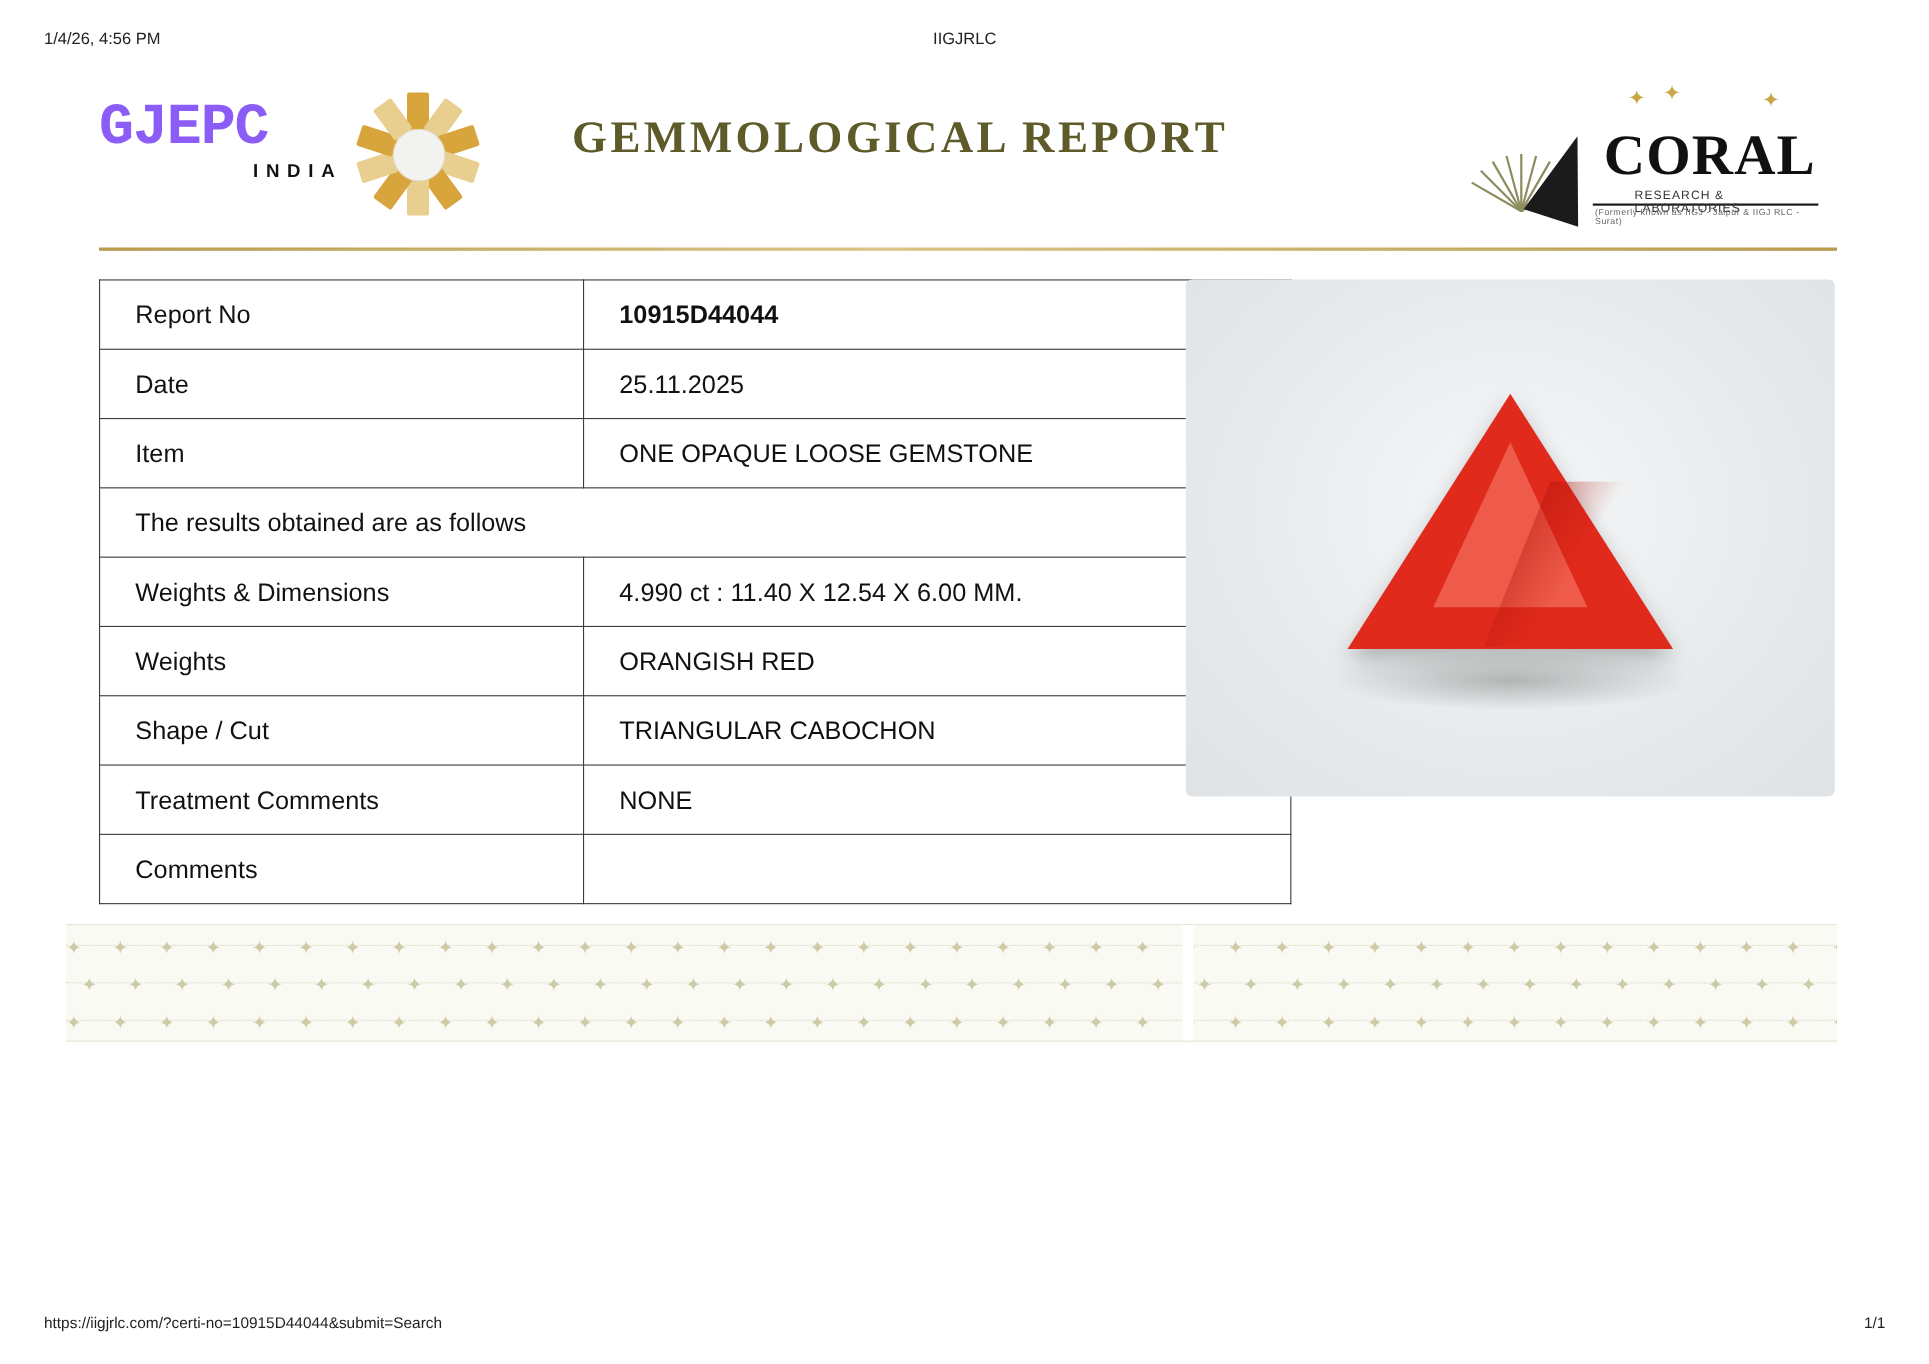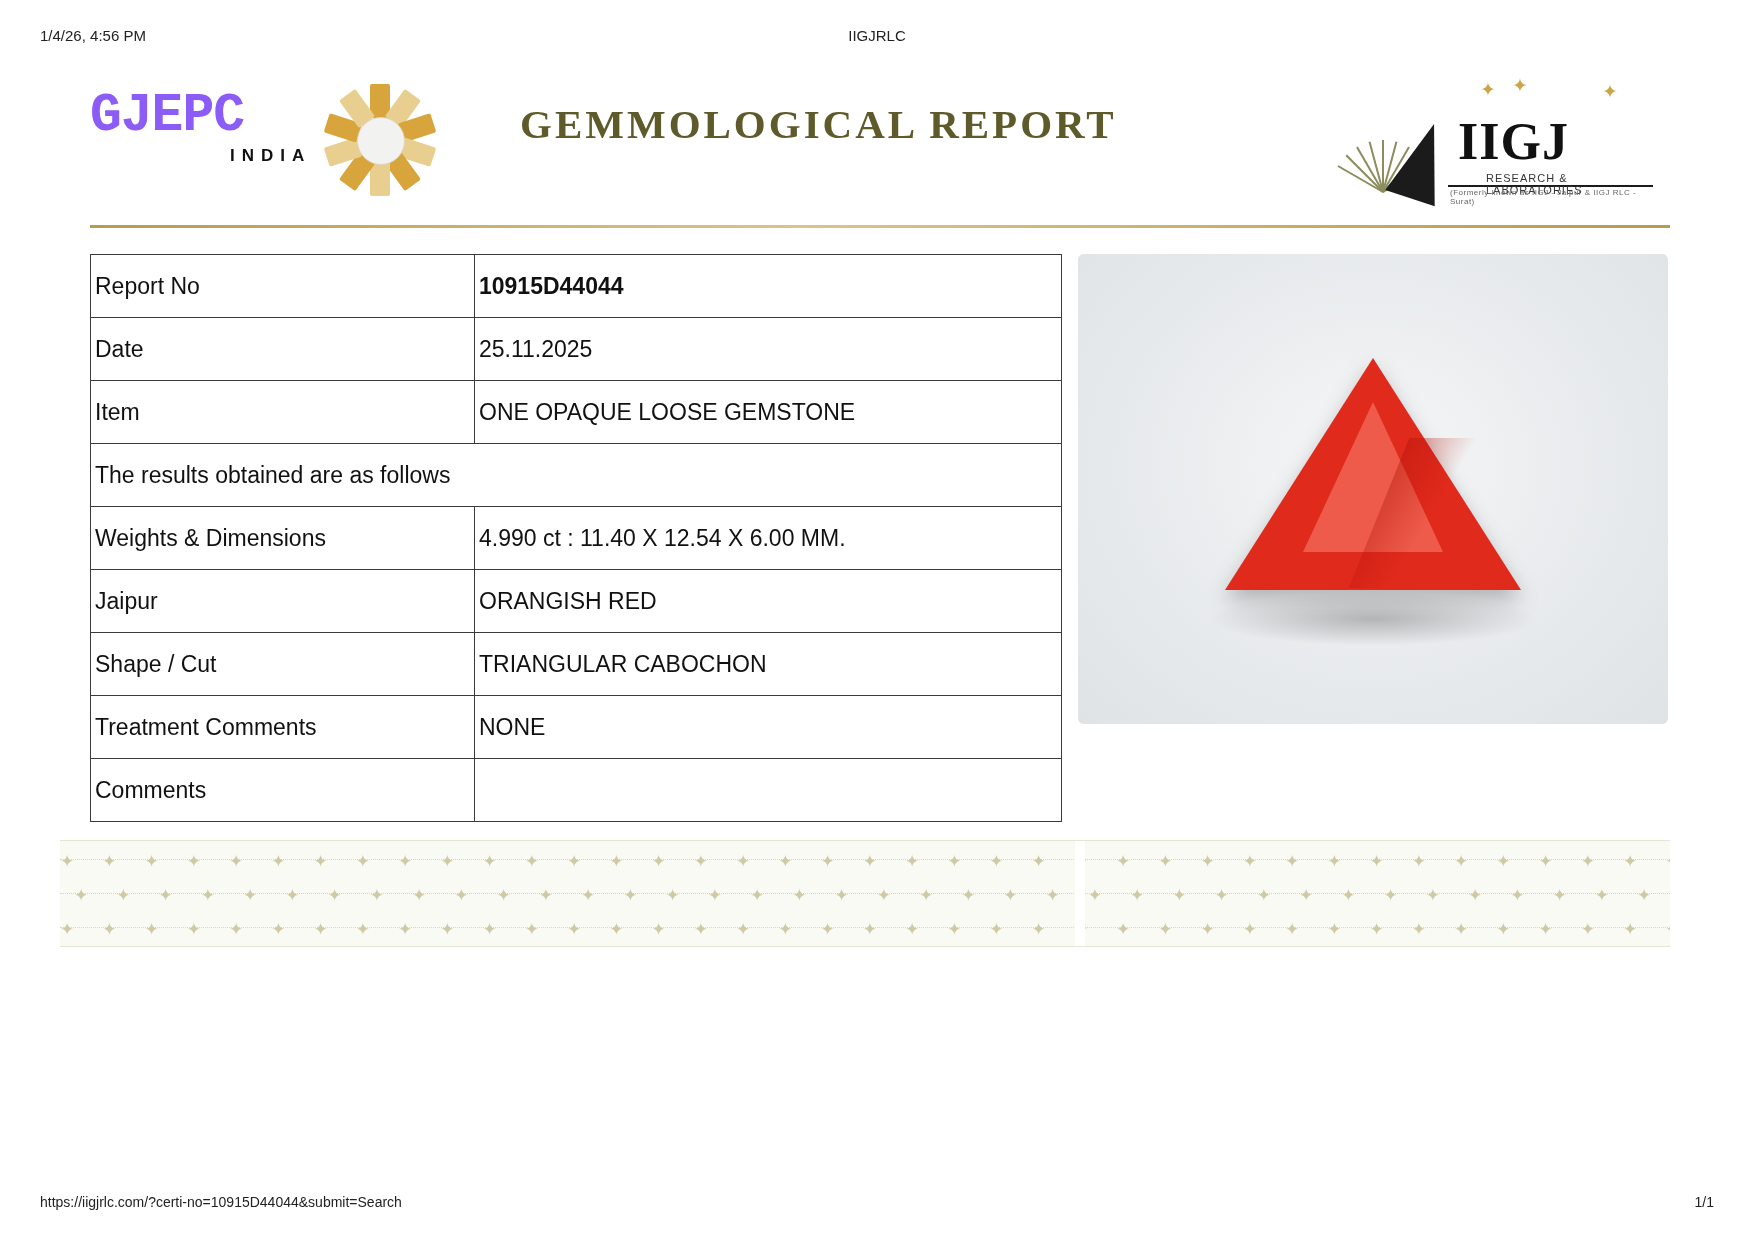--- a/index.html
+++ b/index.html
@@ -246,21 +246,21 @@
 
   table.report {
     border-collapse: collapse;
     width: 953px;
     table-layout: fixed;
     float: left;
   }
   table.report td {
     border: 1px solid #3a3a3a;
     height: 62px;
-    padding: 0 4px;
+    padding: 0 32px;
     font-size: 23px;
     color: #111;
     vertical-align: middle;
   }
   td.label { width: 375px; }
   td.value { width: 578px; }
   td.value.bold, td.full.bold { font-weight: bold; }
   td.full { font-weight: normal; font-size: 23px; }
 
   
@@ -404,21 +404,21 @@
         <span style="transform:rotate(0deg)"></span>
         <span style="transform:rotate(15deg)"></span>
         <span style="transform:rotate(30deg)"></span>
         <span style="transform:rotate(45deg)"></span>
         <span style="transform:rotate(60deg)"></span>
       </div>
       <div class="iigj-kite"></div>
       <div class="iigj-star" style="left:150px; top:6px;">✦</div>
       <div class="iigj-star" style="left:182px; top:2px;">✦</div>
       <div class="iigj-star" style="left:272px; top:8px;">✦</div>
-      <div class="iigj-text">IIGJ</div>
+      <div class="iigj-text">CORAL</div>
       <div class="iigj-rule"></div>
       <div class="iigj-sub">RESEARCH &amp; LABORATORIES</div>
       <div class="iigj-sub2">(Formerly known as IIGJ - Jaipur &amp; IIGJ RLC - Surat)</div>
     </div>
 
     <div class="gold-rule"></div>
   </div>
 
   <div class="content">
 
@@ -437,21 +437,21 @@
           <td class="value">ONE OPAQUE LOOSE GEMSTONE</td>
         </tr>
         <tr>
           <td class="full" colspan="2">The results obtained are as follows</td>
         </tr>
         <tr>
           <td class="label">Weights &amp; Dimensions</td>
           <td class="value">4.990 ct : 11.40 X 12.54 X 6.00 MM.</td>
         </tr>
         <tr>
-          <td class="label">Jaipur</td>
+          <td class="label">Weights</td>
           <td class="value">ORANGISH RED</td>
         </tr>
         <tr>
           <td class="label">Shape / Cut</td>
           <td class="value">TRIANGULAR CABOCHON</td>
         </tr>
         <tr>
           <td class="label">Treatment Comments</td>
           <td class="value">NONE</td>
         </tr>

